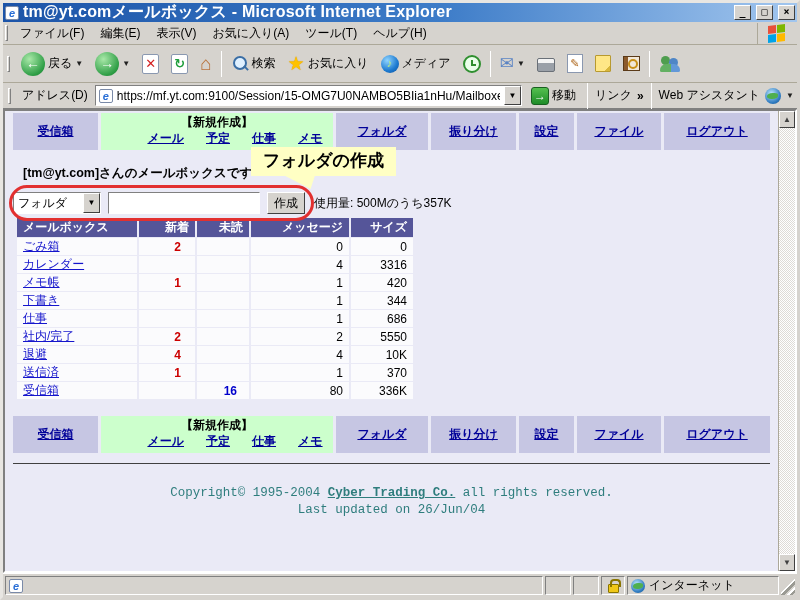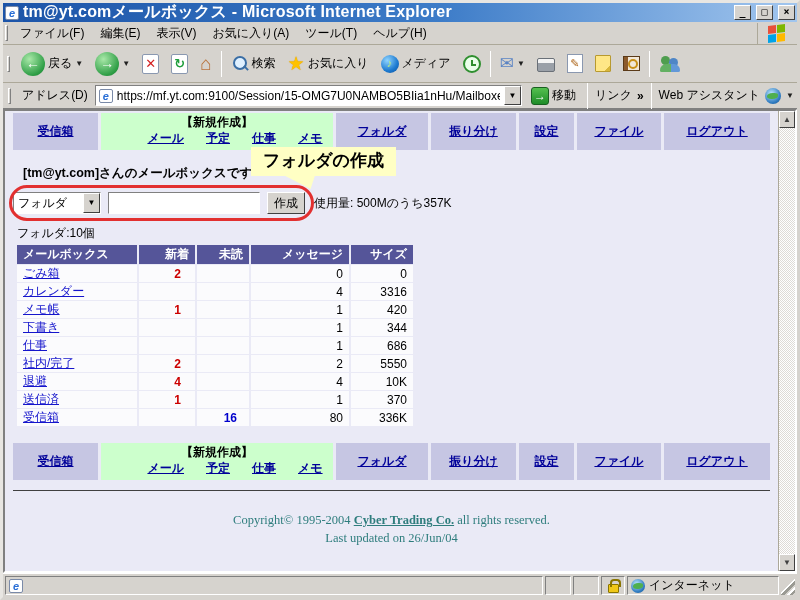--- a/index.html
+++ b/index.html
@@ -129,21 +129,21 @@
   .mbx-table th.col-new { width:56px; } .mbx-table th.col-unread { width:52px; }
   .mbx-table th.col-msg { width:98px; } .mbx-table th.col-size { width:62px; }
   .mbx-table td { background:#fbfbfd; padding:0 6px; height:15px; text-align:right; }
   .mbx-table td.c-name { text-align:left; }
   .c-new { color:#cc0000; font-weight:bold; padding-right:14px !important; }
   .c-unread { color:#0000cc; font-weight:bold; padding-right:12px !important; }
   .c-name a { color:#1515cc; text-decoration:underline; cursor:pointer; }
 
   .bottom-gap { height:14px; }
   .page-hr { border:none; border-top:1px solid #404040; margin:10px 8px 0 8px; }
-  .footer { text-align:center; color:#2e7d7d; font-family:Liberation Serif, serif; font-size:12.5px; margin-top:22px; }
+  .footer { text-align:center; color:#2e7d7d; font-family:Liberation Mono, monospace; font-size:12.5px; margin-top:22px; }
   .footer a { color:#2e7d7d; font-weight:bold; text-decoration:underline; cursor:pointer; }
   .footer .line2 { margin-top:3px; }
 
   
   .statusbar { height:24px; background:#d6d3ce; display:flex; gap:2px; padding:2px 2px 2px 2px; border-top:1px solid #fff; }
   .sb-panel { border:1px solid; border-color:#808080 #fff #fff #808080; display:flex; align-items:center; padding:0 3px; gap:4px; }
   .sb-main { flex:1; }
   .sb-small { width:26px; }
   .sb-lock { width:24px; justify-content:center; }
   .lock { position:relative; width:11px; height:9px; background:#f0c818; border:1px solid #8a7500; border-radius:1px; margin-top:5px; }
@@ -312,21 +312,20 @@
         <span class="red-oval"></span>
         <span class="folder-select">
           <span class="sel-text">フォルダ</span>
           <span class="sel-btn">▼</span>
         </span>
         <input class="name-input" value="" style="">
         <button class="create-btn">作成</button>
         <span class="usage">使用量: 500Mのうち357K</span>
       </div>
 
-      <div class="folder-count">フォルダ:10個</div>
 
       <table class="mbx-table">
         <thead>
           <tr>
             <th class="col-name">メールボックス</th>
             <th class="col-new">新着</th>
             <th class="col-unread">未読</th>
             <th class="col-msg">メッセージ</th>
             <th class="col-size">サイズ</th>
           </tr>

